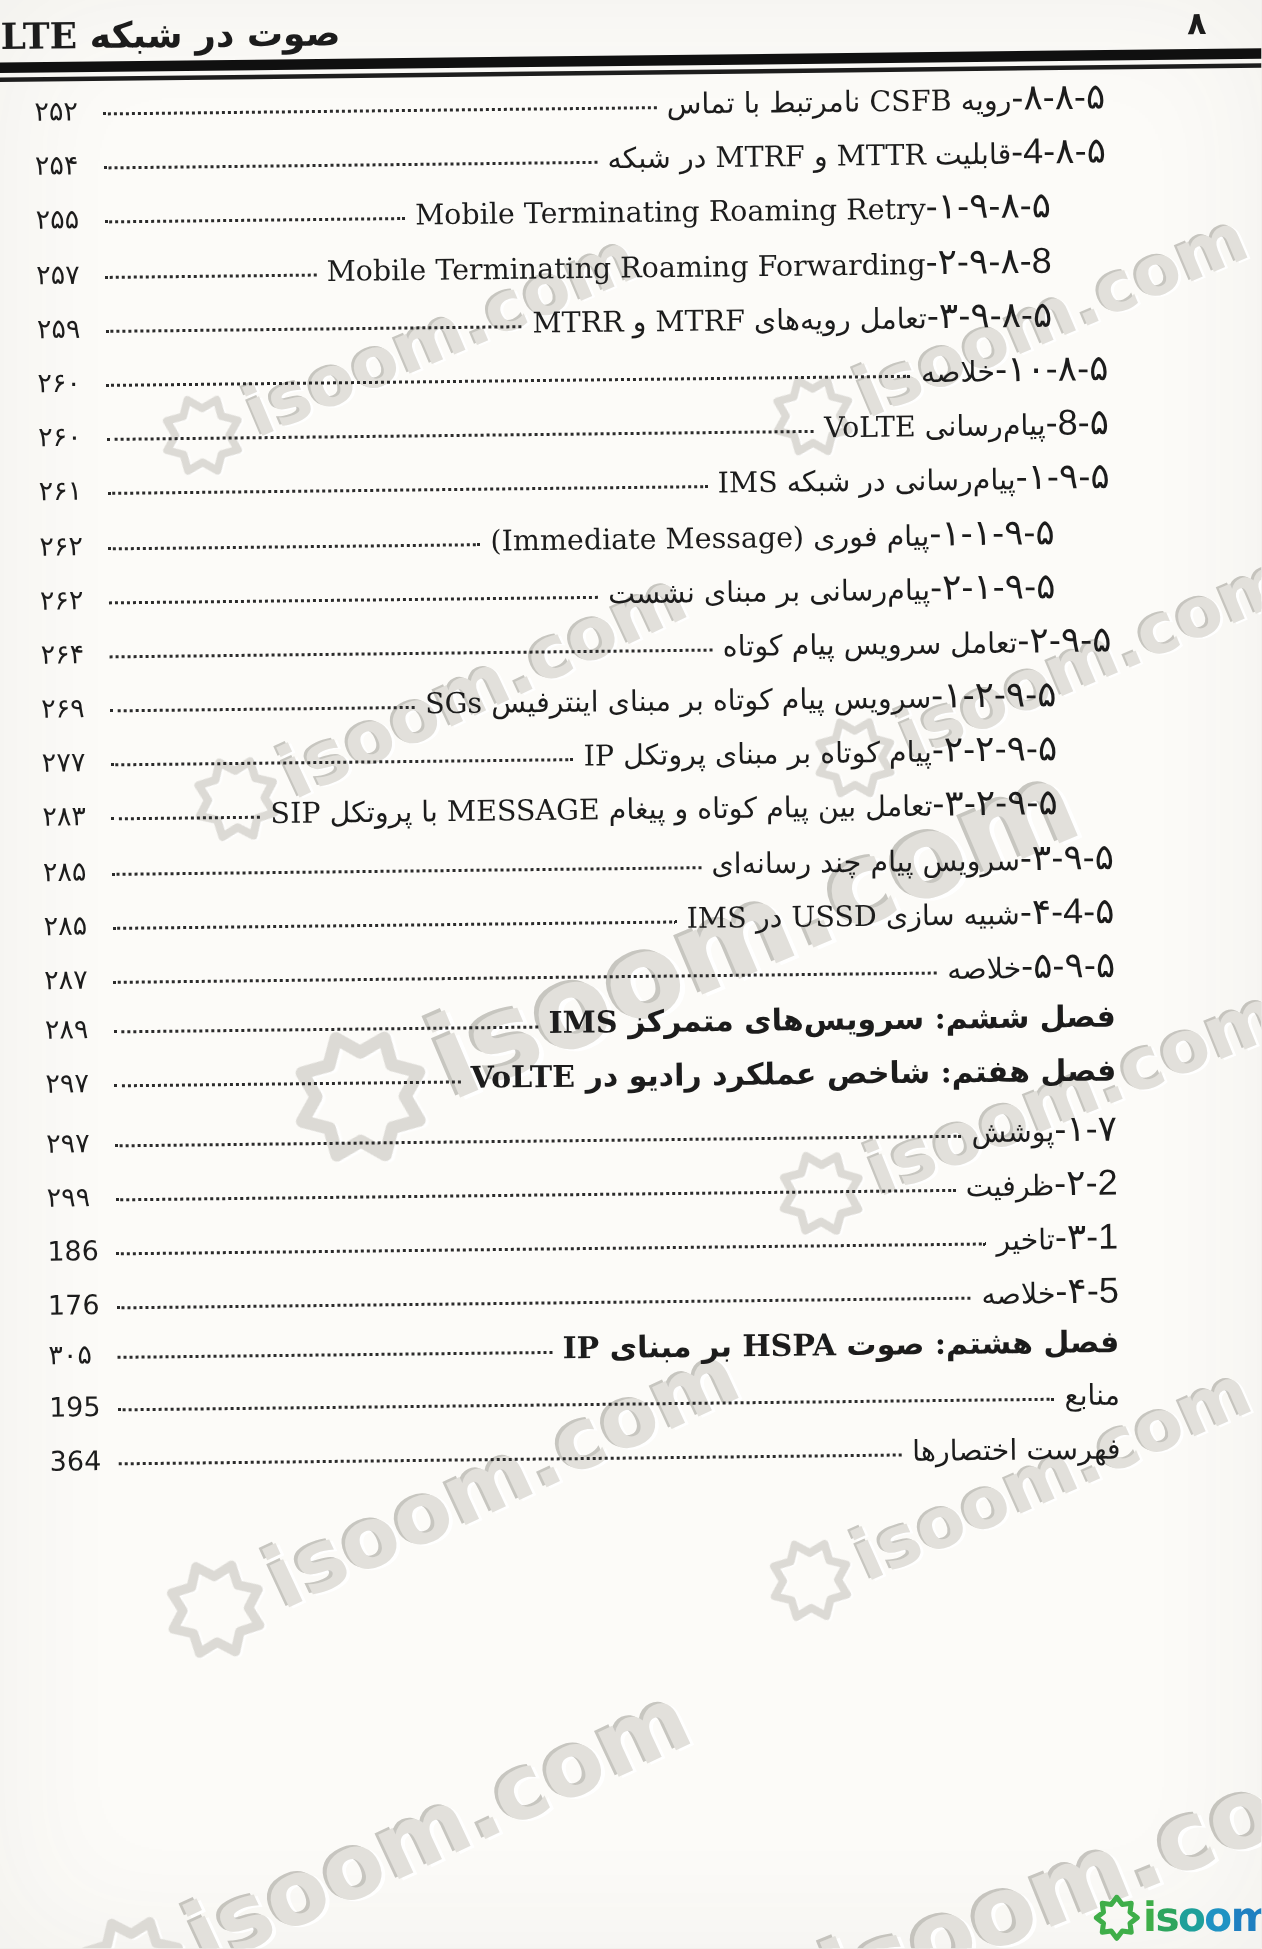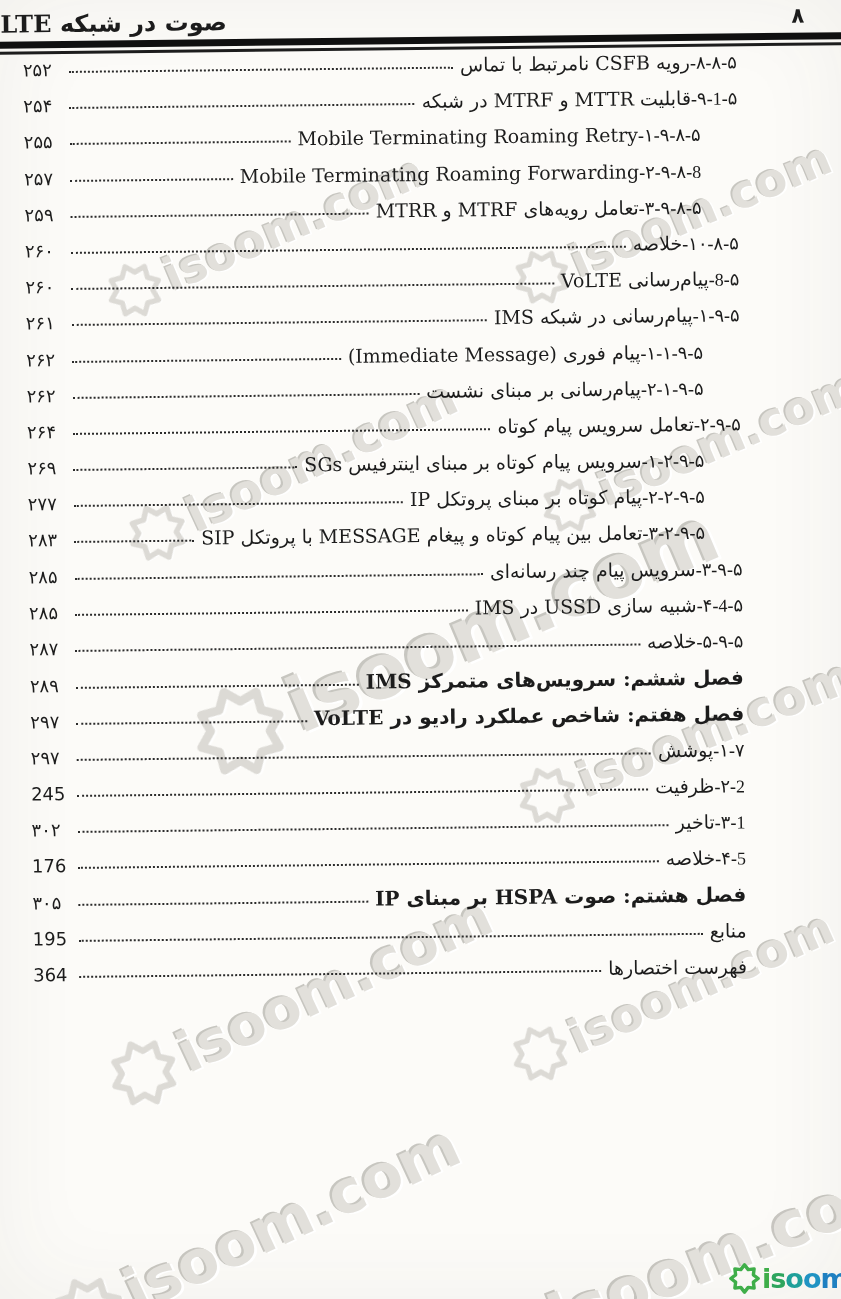--- a/index.html
+++ b/index.html
@@ -27,21 +27,21 @@
     direction:rtl;font-family:"DejaVu Serif","DejaVu Sans",sans-serif;
     font-weight:700;font-size:24px;line-height:30px;
   }
   .hdr-pg{font-weight:700;font-size:21px;line-height:26px;padding-top:2px;}
   .rule-thick{position:absolute;top:37px;left:-6px;right:-6px;height:7px;background:#101010;}
   .rule-thin{position:absolute;top:47px;left:-6px;right:-6px;height:2.5px;background:#1d1d1d;}
   
   .toc{position:absolute;top:54px;left:28px;right:99px;}
   .row{display:flex;direction:rtl;align-items:baseline;height:36.2px;}
   .row.lvl1{padding-right:37px;}
-  .num{font-family:Liberation Serif, serif;font-size:18px;white-space:pre;}
+  .num{font-family:Liberation Sans, sans-serif;font-size:24px;white-space:pre;}
   .ttl{
     font-family:"DejaVu Serif","DejaVu Sans",sans-serif;font-size:19px;white-space:pre;
     padding-left:2px;
   }
   .row.bold .ttl{font-weight:700;font-size:20px;}
   .dots{flex:1 1 auto;min-width:12px;border-bottom:2.5px dotted #2b2b2b;margin:0 5px 0 6px;position:relative;top:-3px;}
   .pg{font-family:"DejaVu Sans",sans-serif;font-size:18px;min-width:40px;text-align:left;}
   
   .logo{position:absolute;left:729px;top:1263px;z-index:3;display:flex;align-items:center;gap:2px;}
   .logo svg{display:block;}
@@ -143,21 +143,21 @@
     <div class="rule-thick"></div>
     <div class="rule-thin"></div>
     <div class="toc">
         <div class="row">
           <span class="num">۵‏-‏۸‏-‏۸‏-</span>
           <span class="ttl">رویه CSFB نامرتبط با تماس</span>
           <span class="dots"></span>
           <span class="pg">۲۵۲</span>
         </div>
         <div class="row">
-          <span class="num">۵‏-‏1‏-‏۹‏-</span>
+          <span class="num">۵‏-‏۸‏-‏4‏-</span>
           <span class="ttl">قابلیت MTTR و MTRF در شبکه</span>
           <span class="dots"></span>
           <span class="pg">۲۵۴</span>
         </div>
         <div class="row lvl1">
           <span class="num">۵‏-‏۸‏-‏۹‏-‏۱‏-</span>
           <span class="ttl">Mobile Terminating Roaming Retry</span>
           <span class="dots"></span>
           <span class="pg">۲۵۵</span>
         </div>
@@ -258,27 +258,27 @@
         <div class="row">
           <span class="num">۷‏-‏۱‏-</span>
           <span class="ttl">پوشش</span>
           <span class="dots"></span>
           <span class="pg">۲۹۷</span>
         </div>
         <div class="row">
           <span class="num">2‏-‏۲‏-</span>
           <span class="ttl">ظرفیت</span>
           <span class="dots"></span>
-          <span class="pg">245</span>
+          <span class="pg">۲۹۹</span>
         </div>
         <div class="row">
           <span class="num">1‏-‏۳‏-</span>
           <span class="ttl">تاخیر</span>
           <span class="dots"></span>
-          <span class="pg">۳۰۲</span>
+          <span class="pg">186</span>
         </div>
         <div class="row">
           <span class="num">5‏-‏۴‏-</span>
           <span class="ttl">خلاصه</span>
           <span class="dots"></span>
           <span class="pg">176</span>
         </div>
         <div class="row bold">
           <span class="ttl">فصل هشتم: صوت HSPA بر مبنای IP</span>
           <span class="dots"></span>

